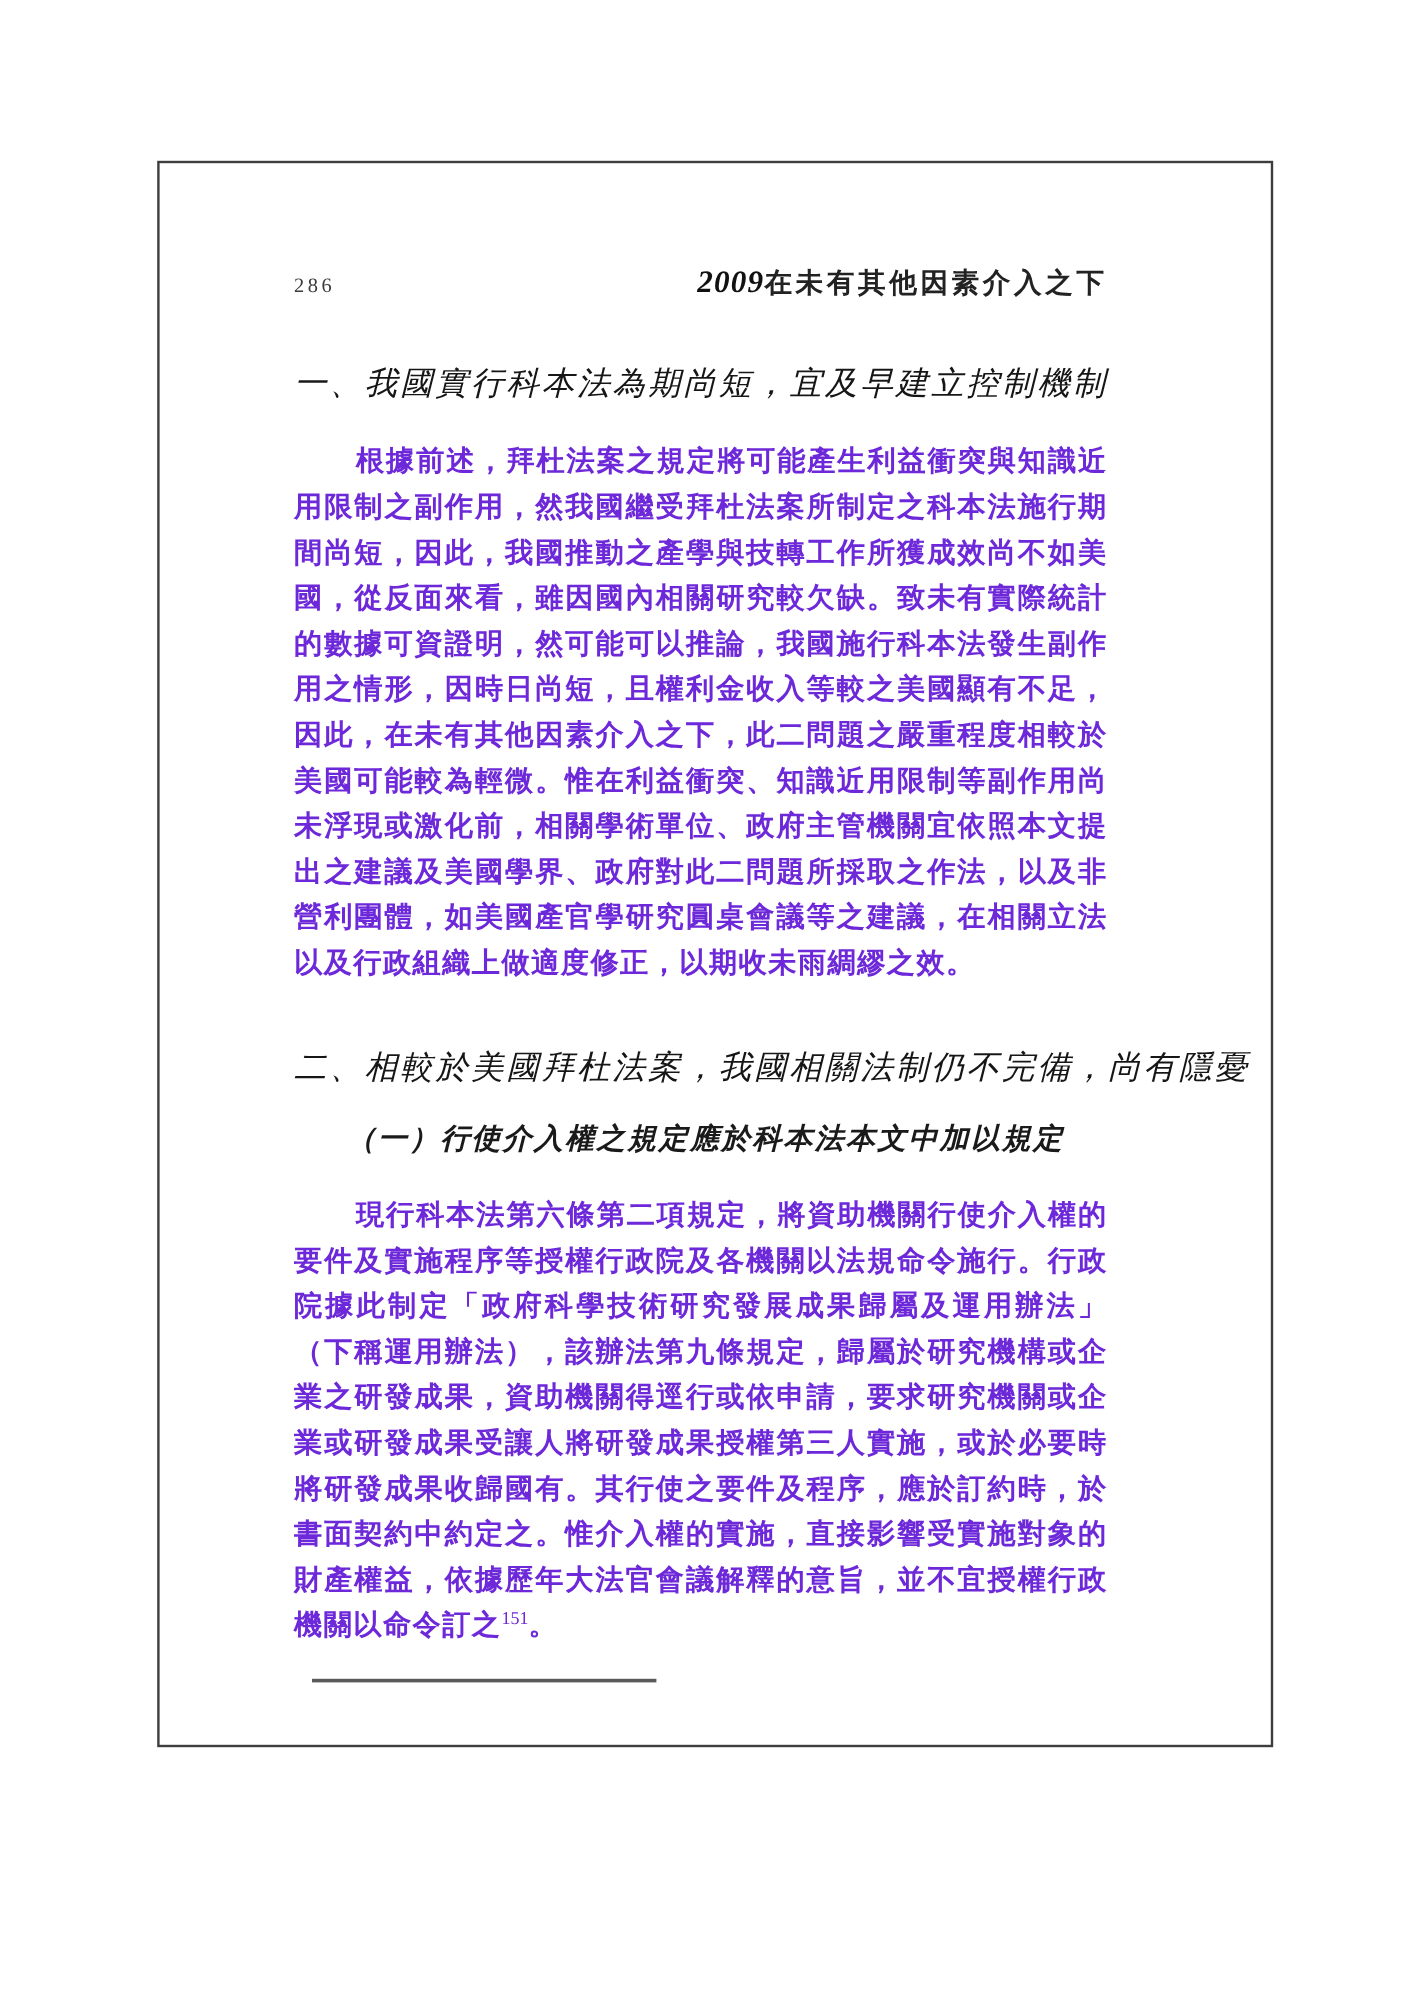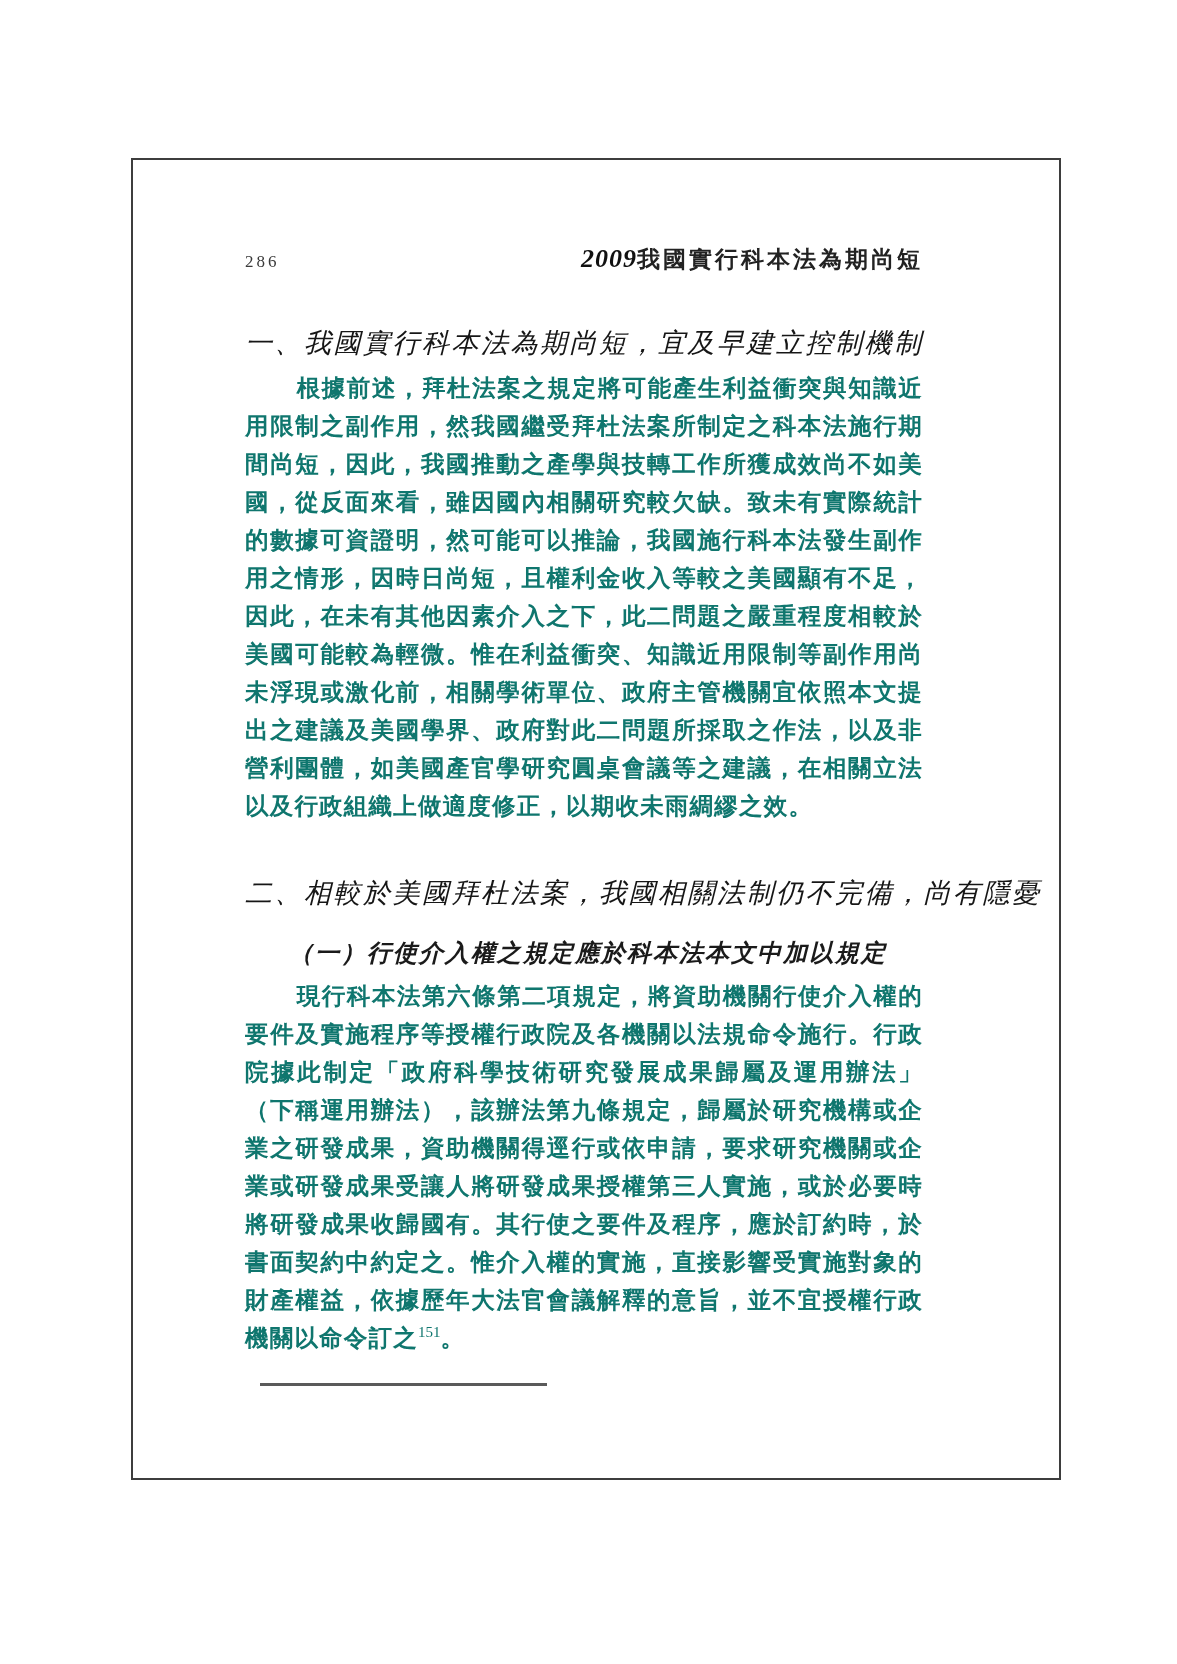--- a/index.html
+++ b/index.html
@@ -14,21 +14,21 @@
   .canvas {
     position: relative;
     width: 1177px;
     height: 1664px;
     background: #ffffff;
     overflow: hidden;
   }
   .sheet {
     position: absolute;
     left: 131px;
-    top: 158px;
+    top: 134px;
     width: 930px;
     height: 1322px;
     border: 2px solid #3d3d3d;
     background: #ffffff;
     box-sizing: border-box;
   }
   .content {
     padding: 84px 136px 0 112px;
   }
   
@@ -79,26 +79,26 @@
     font-family: "Liberation Serif", serif;
     font-style: italic;
     font-weight: 700;
     font-size: 24px;
     letter-spacing: 2px;
     color: #1a1a1a;
     white-space: nowrap;
   }
   
   .body-para {
-    margin: 8px 0 0 0;
+    margin: 28px 0 0 0;
     font-size: 23.5px;
     line-height: 38px;
     font-weight: 600;
     letter-spacing: 1.2px;
-    color: #0f766e;
+    color: #6d28d9;
     text-align: justify;
     text-indent: 2.2em;
   }
   .body-para sup {
     font-family: "Liberation Serif", serif;
     font-weight: 400;
     font-size: 15px;
     letter-spacing: 0;
     line-height: 0;
     vertical-align: super;
@@ -130,21 +130,21 @@
 </style>
 </head>
 <body>
 
 <div class="canvas">
   <div class="sheet">
     <div class="content">
 
       <div class="running-header">
         <span class="page-num">286</span>
-        <span class="journal-title"><span class="journal-year">2009</span><span class="journal-name">我國實行科本法為期尚短</span></span>
+        <span class="journal-title"><span class="journal-year">2009</span><span class="journal-name">在未有其他因素介入之下</span></span>
       </div>
 
       <div class="h-level1">一、我國實行科本法為期尚短，宜及早建立控制機制</div>
 
       <p class="body-para">根據前述，拜杜法案之規定將可能產生利益衝突與知識近用限制之副作用，然我國繼受拜杜法案所制定之科本法施行期間尚短，因此，我國推動之產學與技轉工作所獲成效尚不如美國，從反面來看，雖因國內相關研究較欠缺。致未有實際統計的數據可資證明，然可能可以推論，我國施行科本法發生副作用之情形，因時日尚短，且權利金收入等較之美國顯有不足，因此，在未有其他因素介入之下，此二問題之嚴重程度相較於美國可能較為輕微。惟在利益衝突、知識近用限制等副作用尚未浮現或激化前，相關學術單位、政府主管機關宜依照本文提出之建議及美國學界、政府對此二問題所採取之作法，以及非營利團體，如美國產官學研究圓桌會議等之建議，在相關立法以及行政組織上做適度修正，以期收未雨綢繆之效。</p>
 
       <div class="h-level1" style="">二、相較於美國拜杜法案，我國相關法制仍不完備，尚有隱憂</div>
 
       <div class="h-level2">（一）行使介入權之規定應於科本法本文中加以規定</div>
 

